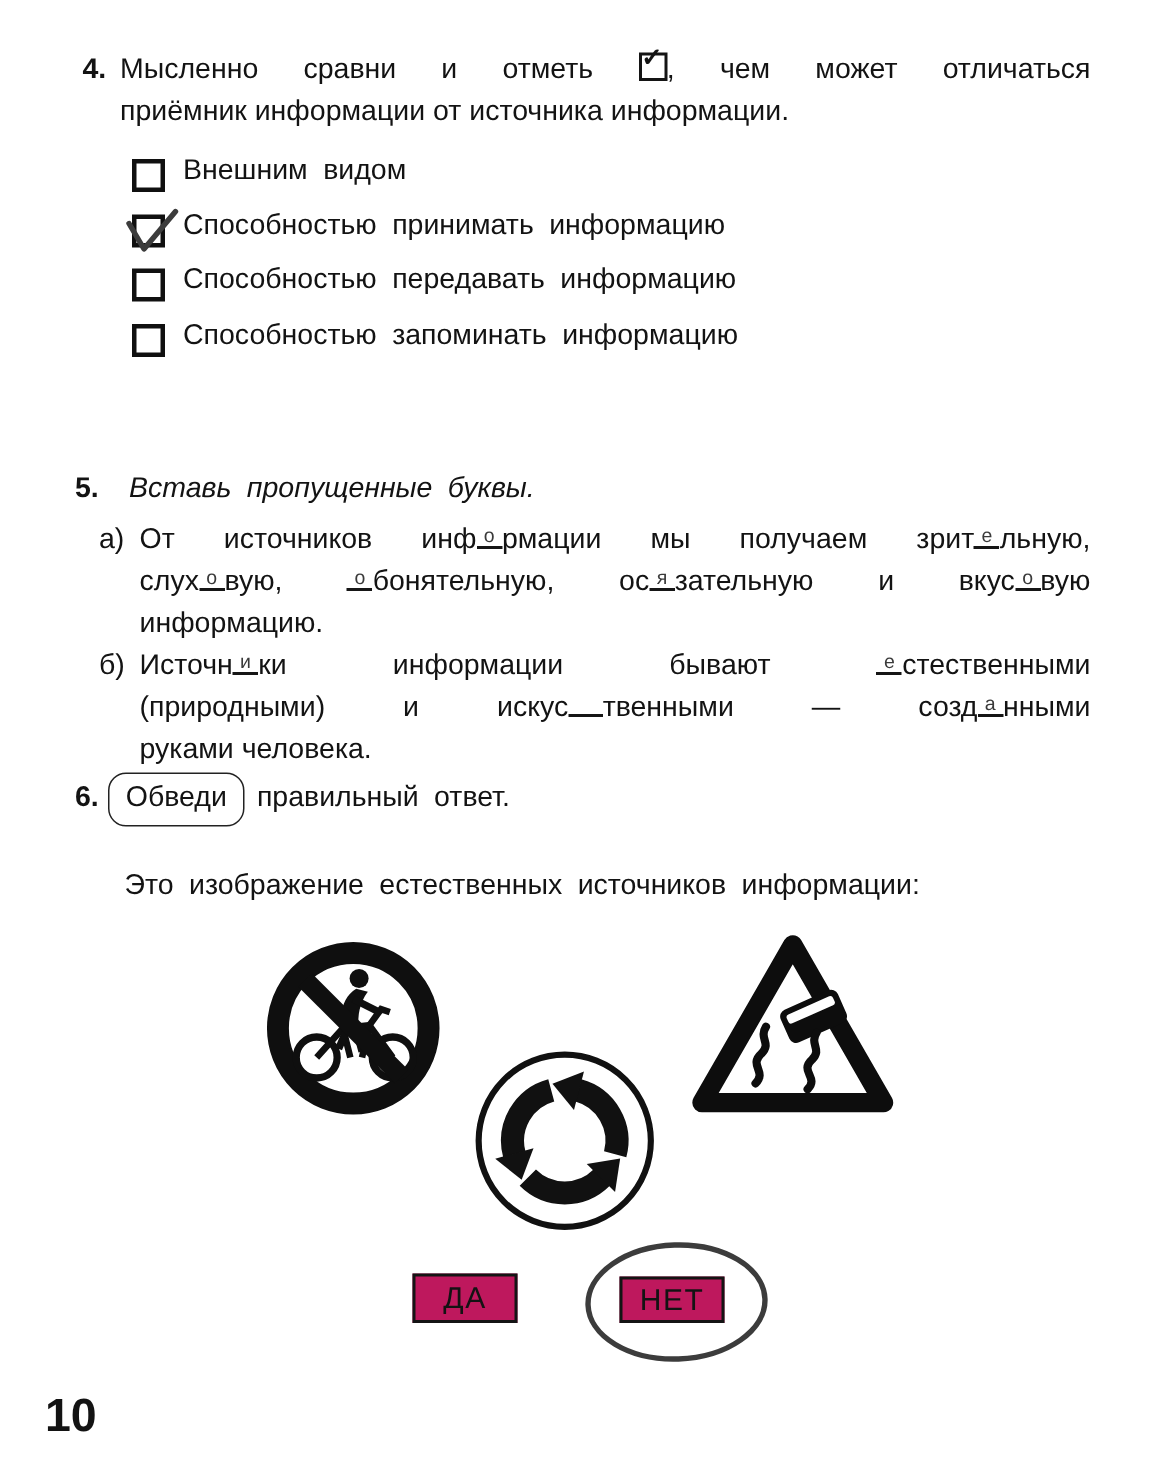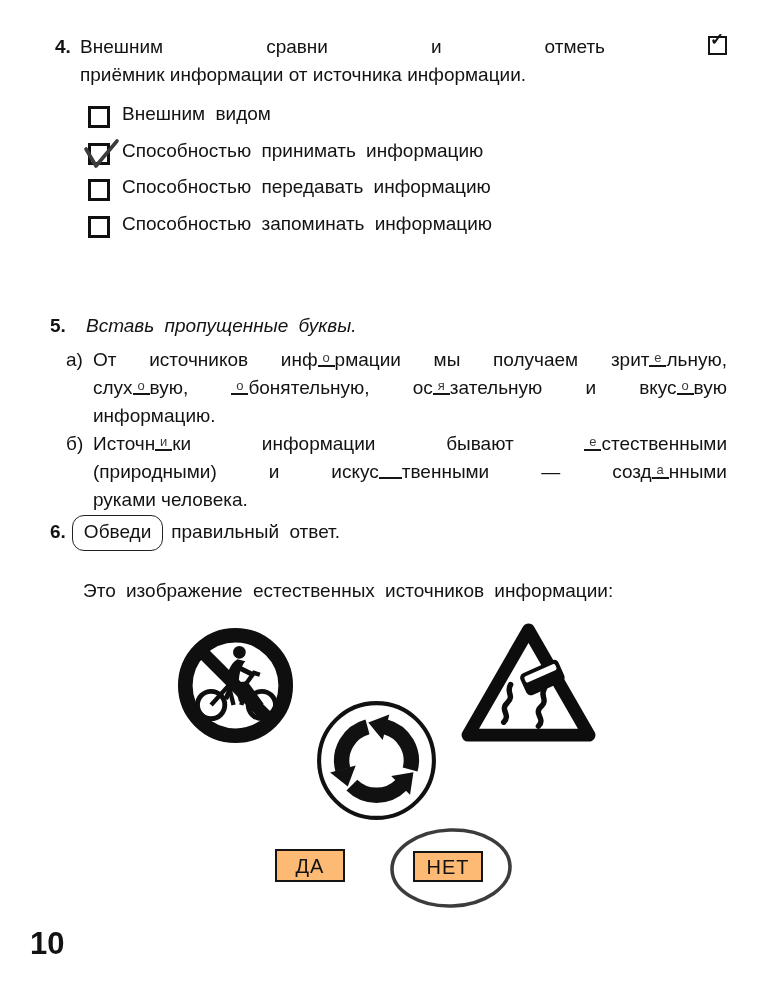--- a/index.html
+++ b/index.html
@@ -38,36 +38,36 @@
   
   .task6{position:absolute;left:50px;top:515px;width:677px;word-spacing:5px;}
   .circled-word{display:inline-block;border:1.8px solid #222;border-radius:12px;
                 padding:2px 11px 4px 11px;margin:0 8px 0 6px;}
   .statement{position:absolute;left:83px;top:577px;width:640px;word-spacing:5px;}
   
   .sign{position:absolute;}
   .sign svg{display:block;}
   
   .ans{position:absolute;border:2px solid #141414;display:flex;align-items:center;
-       justify-content:center;font-size:20px;letter-spacing:1px;background:#fdba74;}
+       justify-content:center;font-size:20px;letter-spacing:1px;background:#be185d;}
   .ans-da{left:275px;top:849px;width:66px;height:29px;}
   .ans-net{left:413px;top:851px;width:66px;height:27px;}
   .net-ellipse{position:absolute;left:387px;top:826px;overflow:visible;}
   
   .pagenum{position:absolute;left:30px;top:930px;font-size:31px;font-weight:bold;}
 </style>
 </head>
 <body>
 
 <div class="page">
 
   <section class="task4">
     <span class="num">4.</span>
     <div class="body">
-      <div class="jline"><span>Внешним сравни и отметь</span> <span class="cbg"><span class="cbgmark">✓</span></span></div>
+      <div class="jline"><span>Мысленно сравни и отметь</span> <span class="cbg"><span class="cbgmark">✓</span></span><span>, чем может отличаться</span></div>
       <span class="pline">приёмник информации от источника информации.</span>
     </div>
   </section>
 
   <ul class="options">
     <li class="opt">
       <span class="cb">
         
       </span>
       <span class="optlabel">Внешним видом</span>

